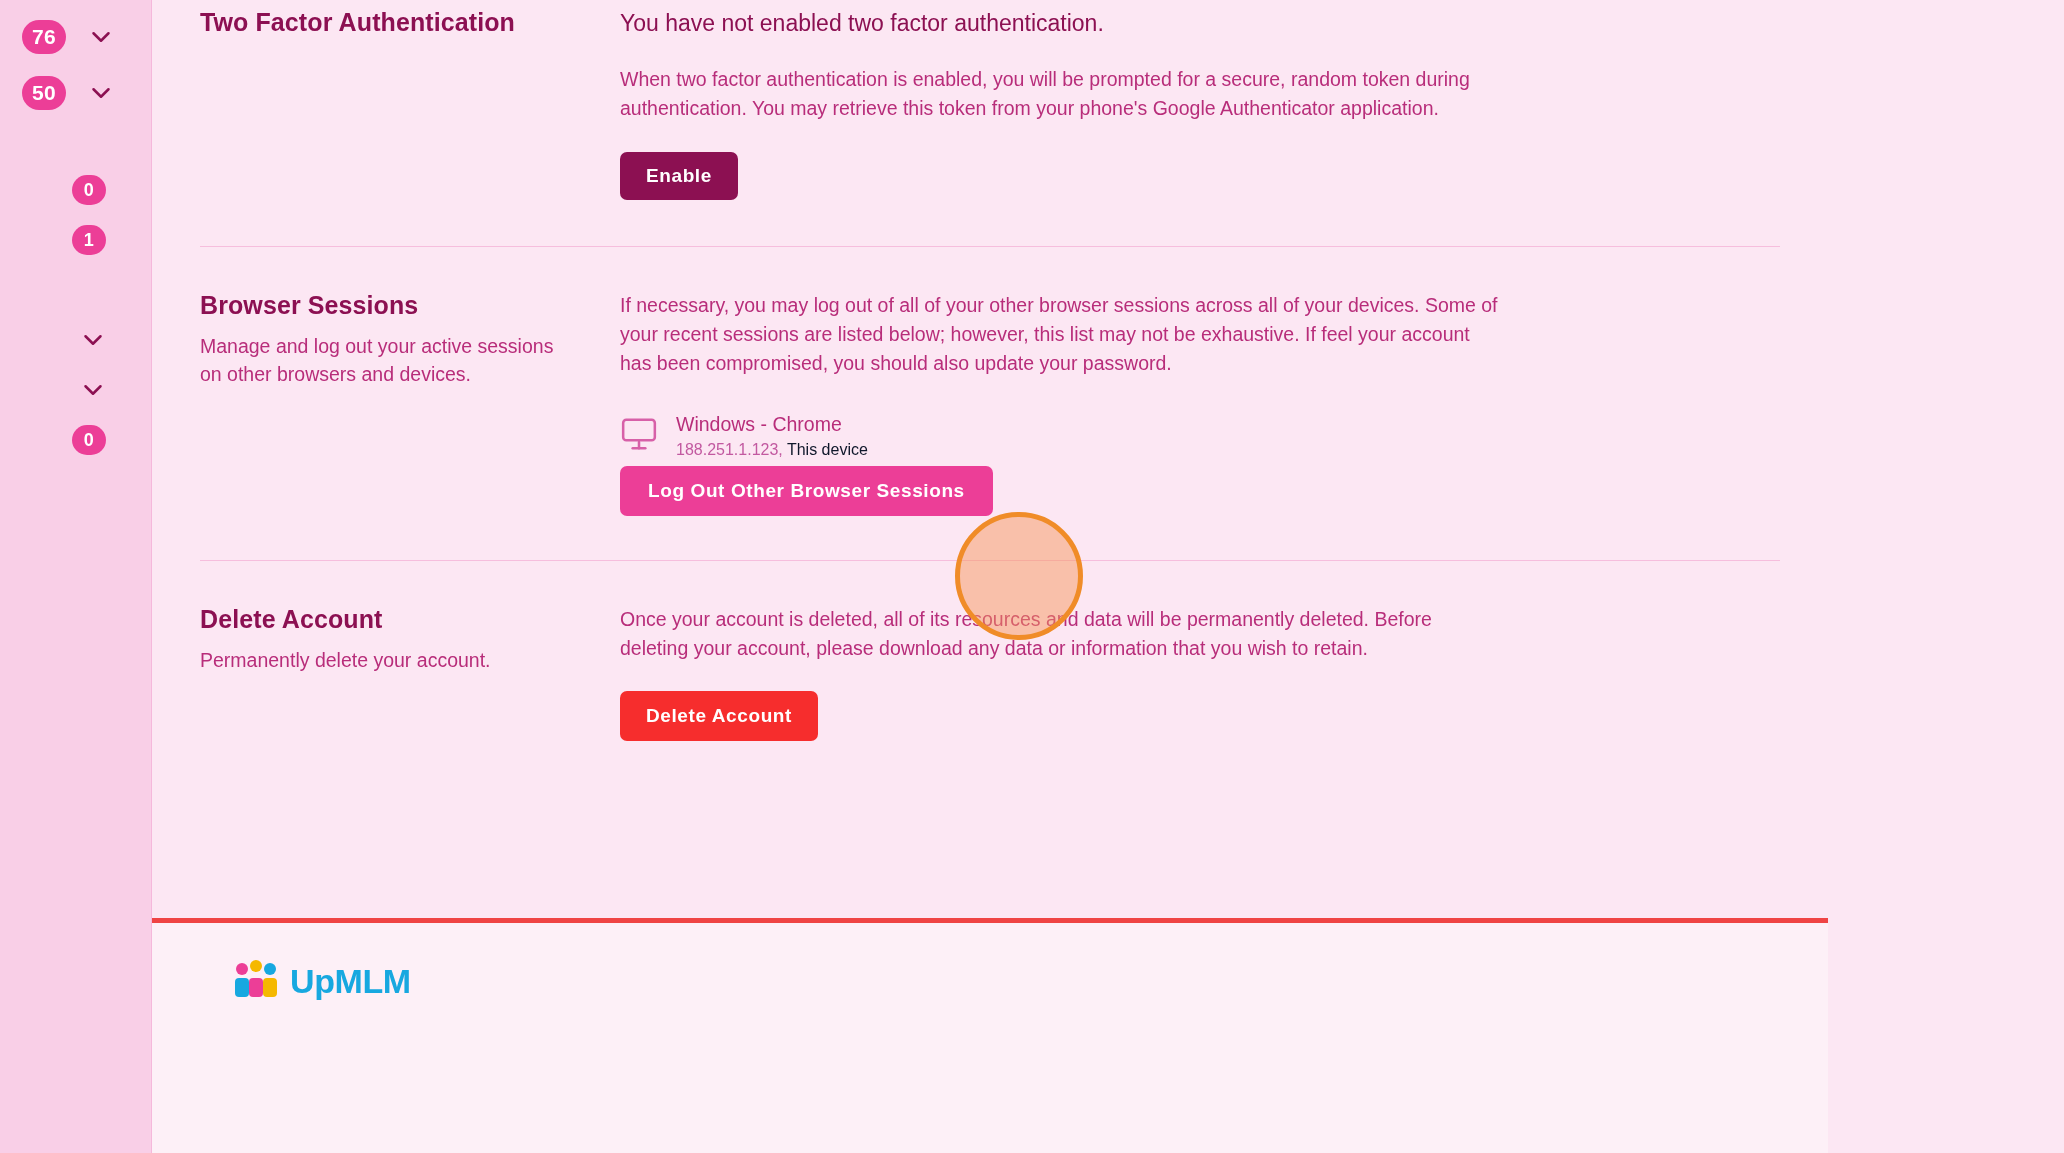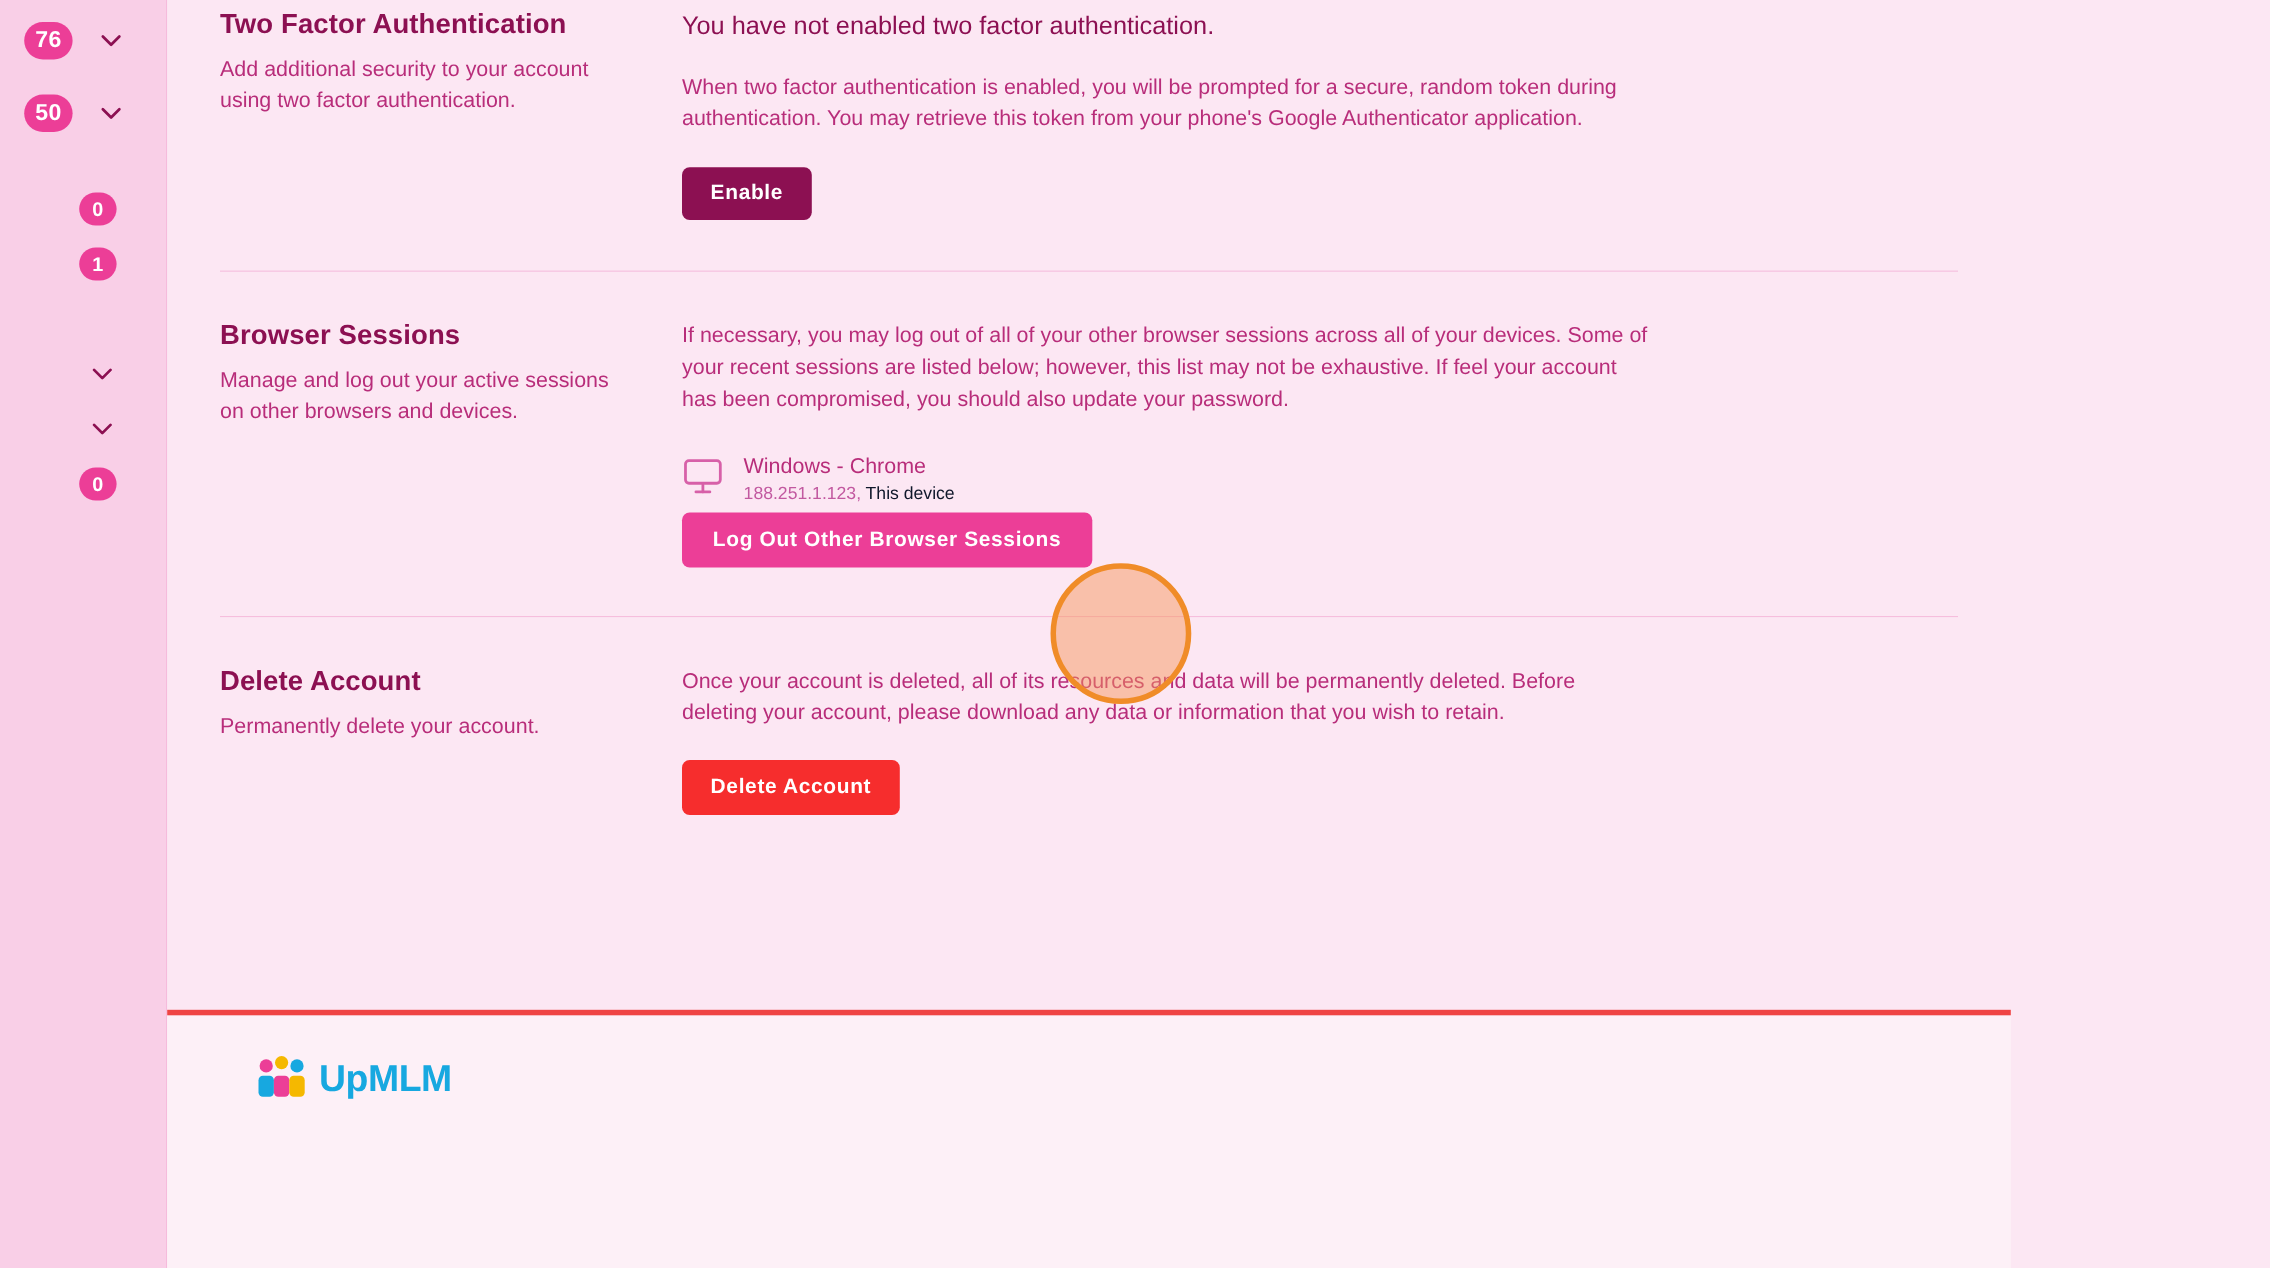--- a/index.html
+++ b/index.html
@@ -220,21 +220,21 @@
 
     <div class="side-row" style="top:20px; padding-left:22px;">
       <span class="badge">76</span>
       <span class="chev" style="margin-left:20px;">
         <svg width="30" height="30" viewBox="0 0 24 24" fill="none" stroke="#8c1052" stroke-width="2" stroke-linecap="round" stroke-linejoin="round">
             <polyline points="6 9 12 15 18 9"></polyline>
           </svg>
       </span>
     </div>
 
-    <div class="side-row" style="top:86px; padding-left:22px;">
+    <div class="side-row" style="top:76px; padding-left:22px;">
       <span class="badge">50</span>
       <span class="chev" style="margin-left:20px;">
         <svg width="30" height="30" viewBox="0 0 24 24" fill="none" stroke="#8c1052" stroke-width="2" stroke-linecap="round" stroke-linejoin="round">
             <polyline points="6 9 12 15 18 9"></polyline>
           </svg>
       </span>
     </div>
 
     <div class="side-row" style="top:173px; padding-left:72px;">
       <span class="badge small">0</span>
@@ -265,21 +265,20 @@
     </div>
 
   </div>
 
   <div class="main">
 
     <div class="content" style="padding-top:8px;">
       <div class="section">
         <div class="sec-left">
           <h2 class="sec-title">Two Factor Authentication</h2>
-          <p class="sec-desc">Add additional security to your account using two factor authentication.</p>
         </div>
         <div class="sec-right">
           <p class="lead">You have not enabled two factor authentication.</p>
           <p class="para">When two factor authentication is enabled, you will be prompted for a secure, random token during authentication. You may retrieve this token from your phone's Google Authenticator application.</p>
           <button class="btn btn-enable" style="margin-top:28px;">Enable</button>
         </div>
       </div>
     </div>
 
     <div class="divider" style="margin-top:46px;"></div>

